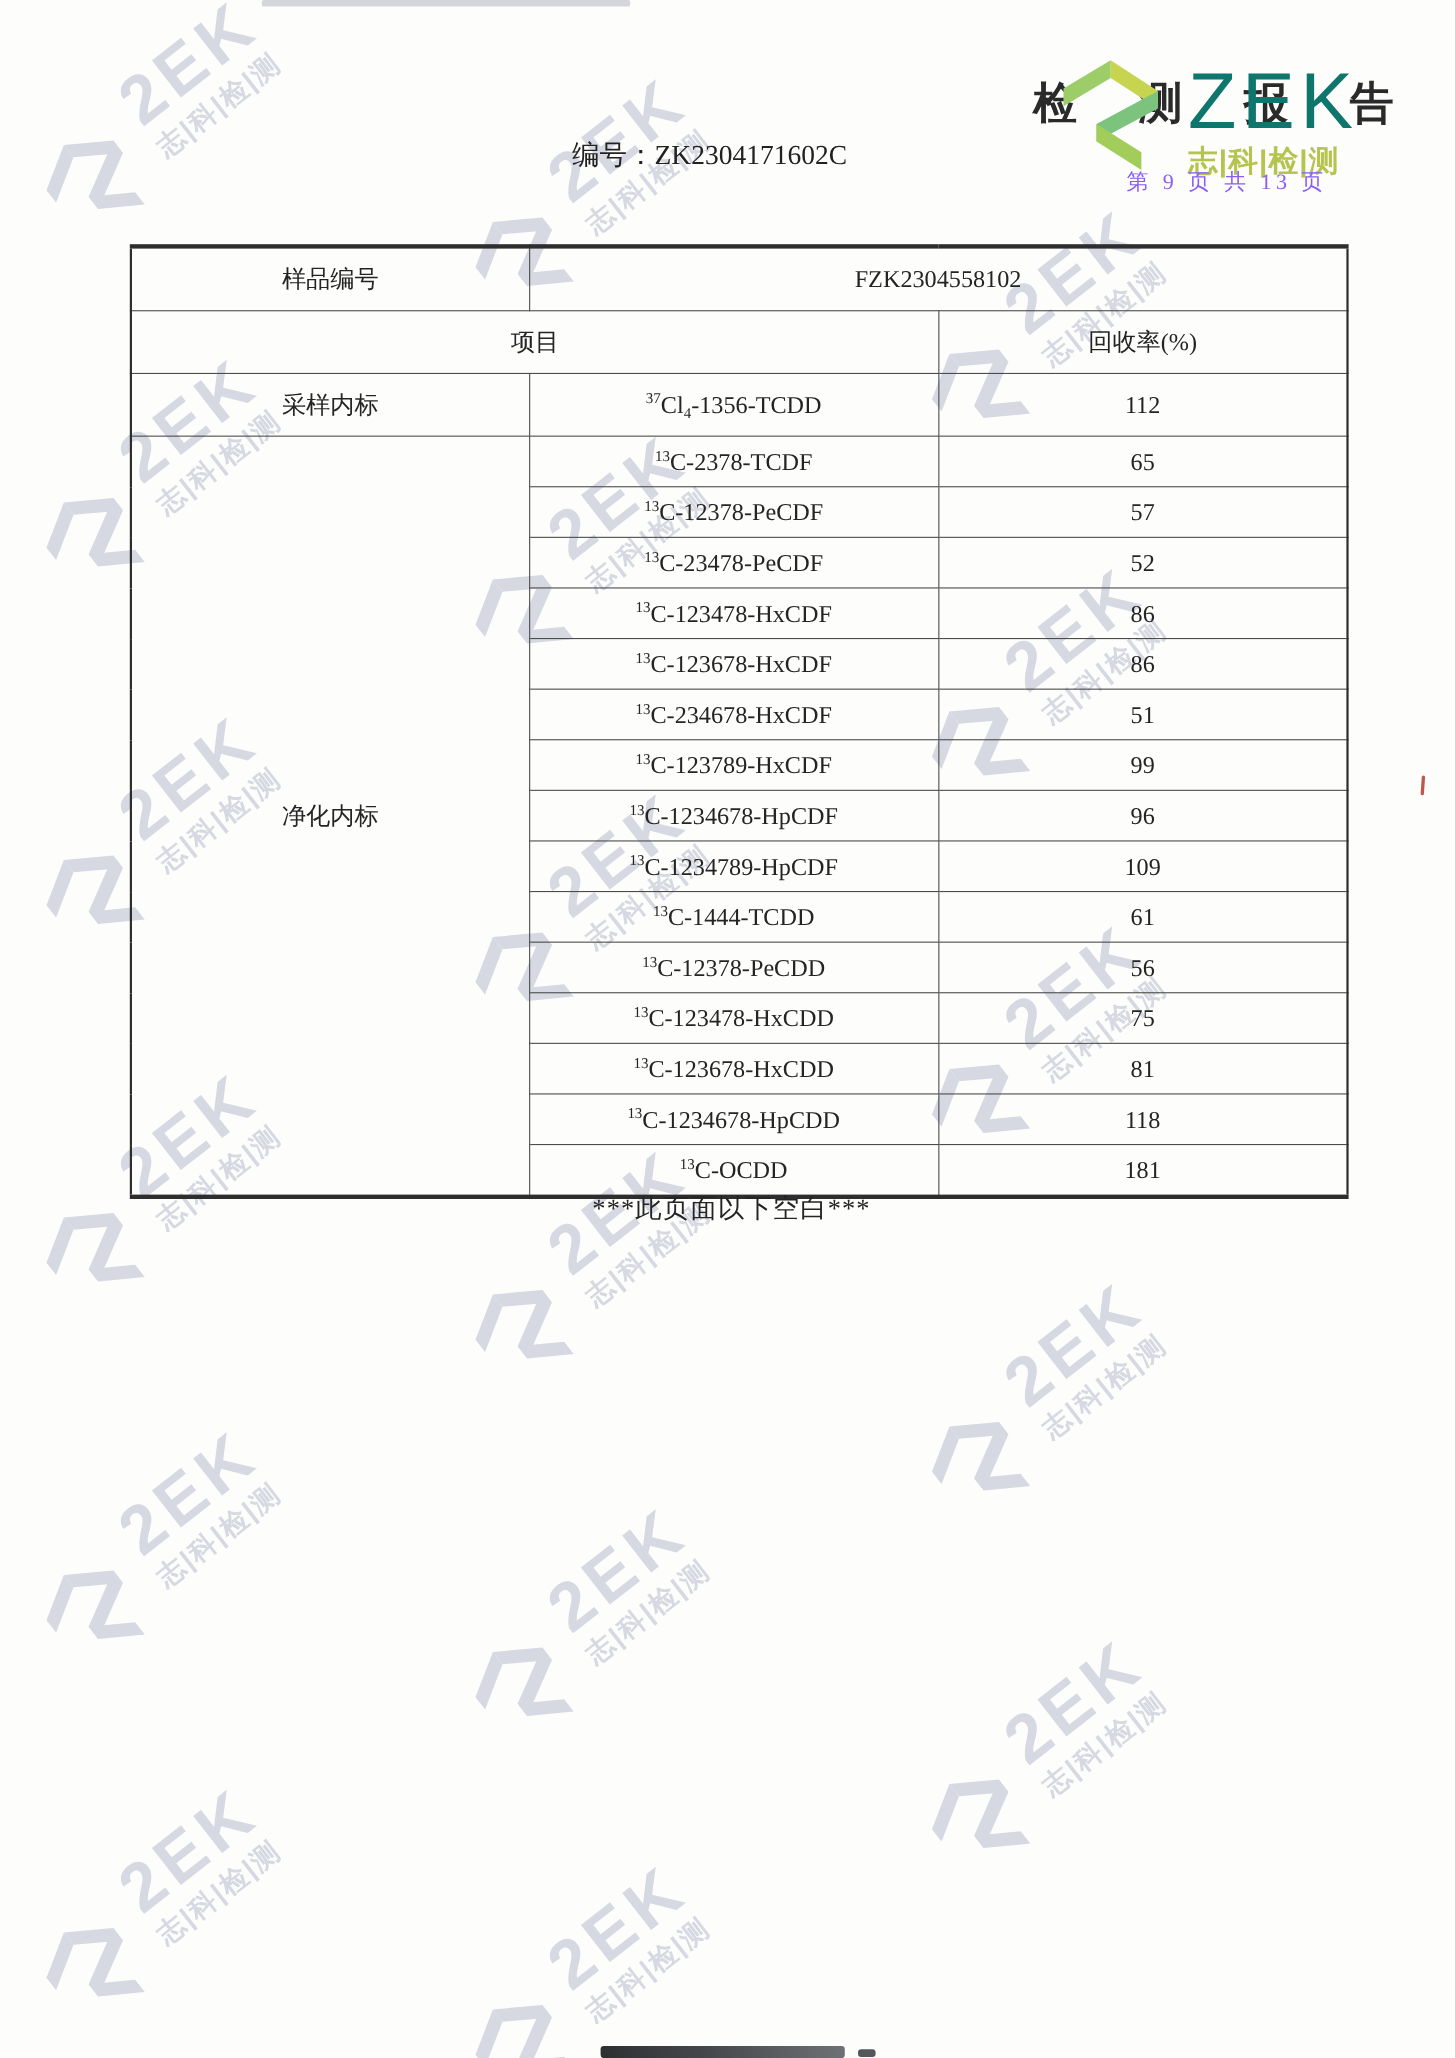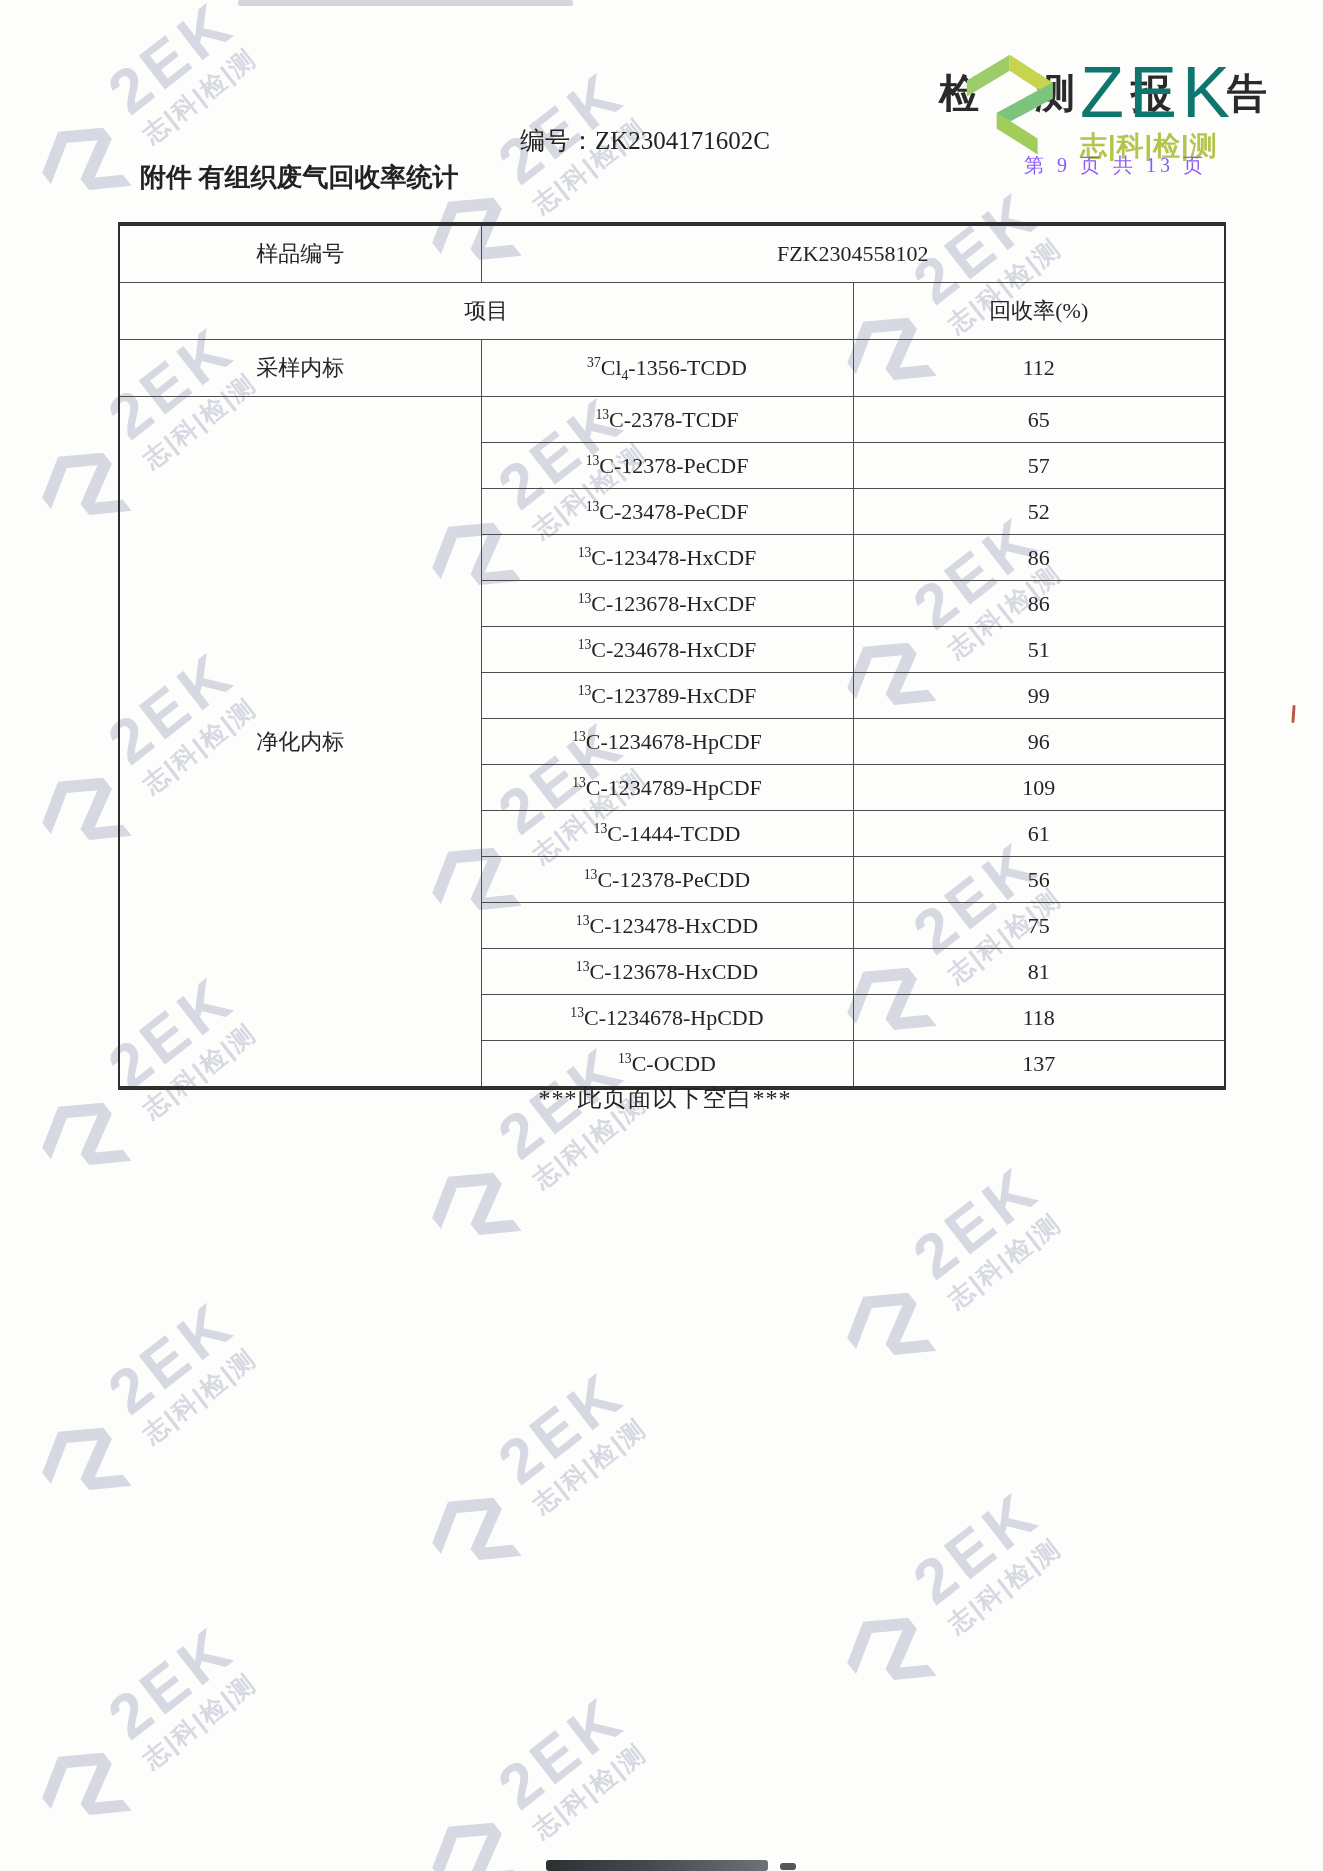--- a/index.html
+++ b/index.html
@@ -345,21 +345,20 @@
         <polygon points="34,64 72,88 72,103 34,79" fill="#a3cd5b"></polygon>
       </svg>
       <div class="logo-right">
         <div class="logo-zek">ZEK</div>
         <div class="logo-cn">志|科|检|测</div>
       </div>
     </div>
 
     <div class="page-info">第 9 页 共 13 页</div>
 
-    <div class="section-title">附件 有组织废气回收率统计</div>
 
     <table class="rtable">
       <colgroup>
         <col style="width:362px">
           <col style="width:372px">
           <col style="width:372px">
       </colgroup>
       <tbody>
         <tr class="head-row">
           <td>样品编号</td>
@@ -442,21 +441,21 @@
         <td class="val-cell">81</td>
       </tr>
 
       <tr class="item-row">
         <td><span class="supx">13</span><span>C-1234678-HpCDD</span><span class="subx"></span><span></span></td>
         <td class="val-cell">118</td>
       </tr>
 
       <tr class="item-row">
         <td><span class="supx">13</span><span>C-OCDD</span><span class="subx"></span><span></span></td>
-        <td class="val-cell">137</td>
+        <td class="val-cell">181</td>
       </tr>
     </tbody>
     </table>
 
     <div class="footer-note">***此页面以下空白***</div>
 
     <div class="red-tick"></div>
     <div class="smudge-bottom"></div>
     <div class="smudge-bottom2"></div>
   </div>

